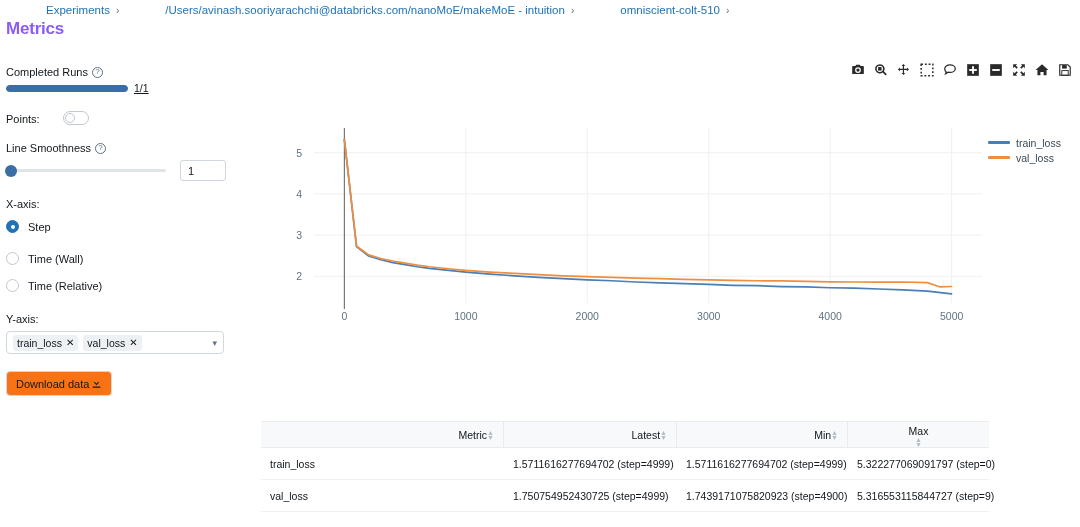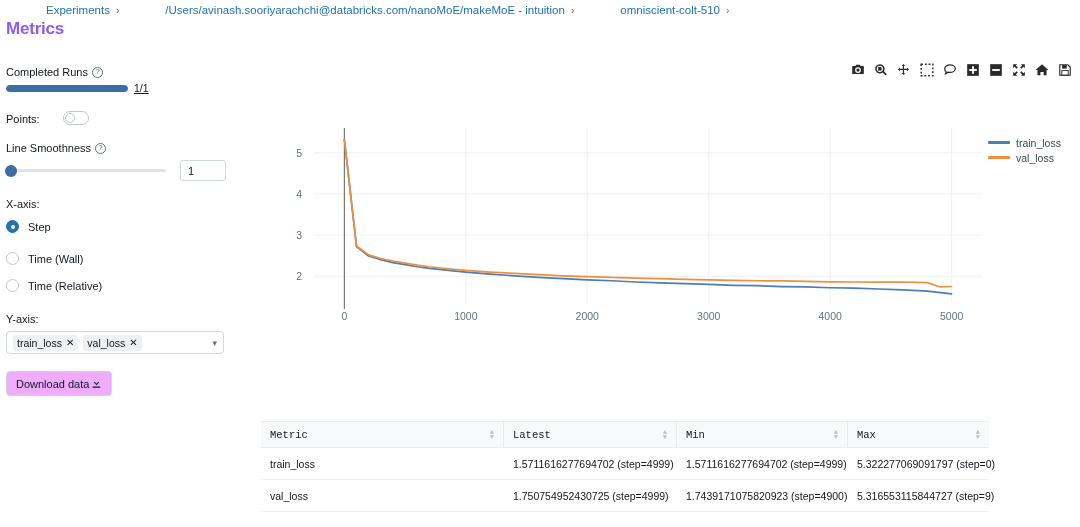--- a/index.html
+++ b/index.html
@@ -102,21 +102,21 @@
     font-size: 10.5px; color: #11171c;
     display: flex; align-items: center; gap: 4px; height: 16px;
   }
   .pill .x { font-size: 10px; color: #11171c; cursor: pointer; }
   .chev { margin-left: auto; font-size: 9px; color: #5f7281; }
 
   .dl-btn {
     margin-top: 0px;
     display: inline-flex; align-items: center; gap: 2px;
     height: 25px; padding: 0 9px;
-    border: 1px solid #d0d7de; border-radius: 4px; background: #f0abfc;
+    border: 1px solid #d0d7de; border-radius: 4px; background: #f97316;
     font-size: 11px; color: #11171c;
   }
 
   
   .plot-toolbar {
     position: absolute; right: 8px; top: 63px;
     display: flex; align-items: center; gap: 9px;
   }
   .plot-toolbar .tb-icon {
     width: 14px; height: 14px; display: flex; align-items: center;
@@ -144,26 +144,26 @@
     position: absolute; left: 261px; top: 421px;
     width: 728px;
     font-size: 11px;
   }
   .thead {
     display: flex; background: #f8f9fa;
     border-top: 1px solid #e8ecf0; border-bottom: 1px solid #e8ecf0;
     height: 27px; align-items: center;
   }
   .th {
-    display: flex; align-items: center; justify-content: space-between;
+    display: flex; align-items: center; justify-content: flex-end;
     padding: 0 9px; height: 100%;
     border-right: 1px solid #e8ecf0;
-    color: #11171c; font-size: 10.5px; font-family: Liberation Mono, monospace;
-  }
-  .th:last-child { border-right: none; }
+    color: #11171c; font-size: 10.5px;
+  }
+  .th:last-child { border-right: none; flex-direction: column; }
   .sort-ic {
     display: flex; flex-direction: column; align-items: center;
     line-height: 5px; color: #b4bec6; font-size: 7px;
   }
   .trow {
     display: flex; height: 32px; align-items: center;
     border-bottom: 1px solid #eef1f4;
   }
   .td { padding: 0 9px; color: #11171c; font-size: 10.5px; white-space: nowrap; }
   .col0 { width: 243px; flex: none; }

